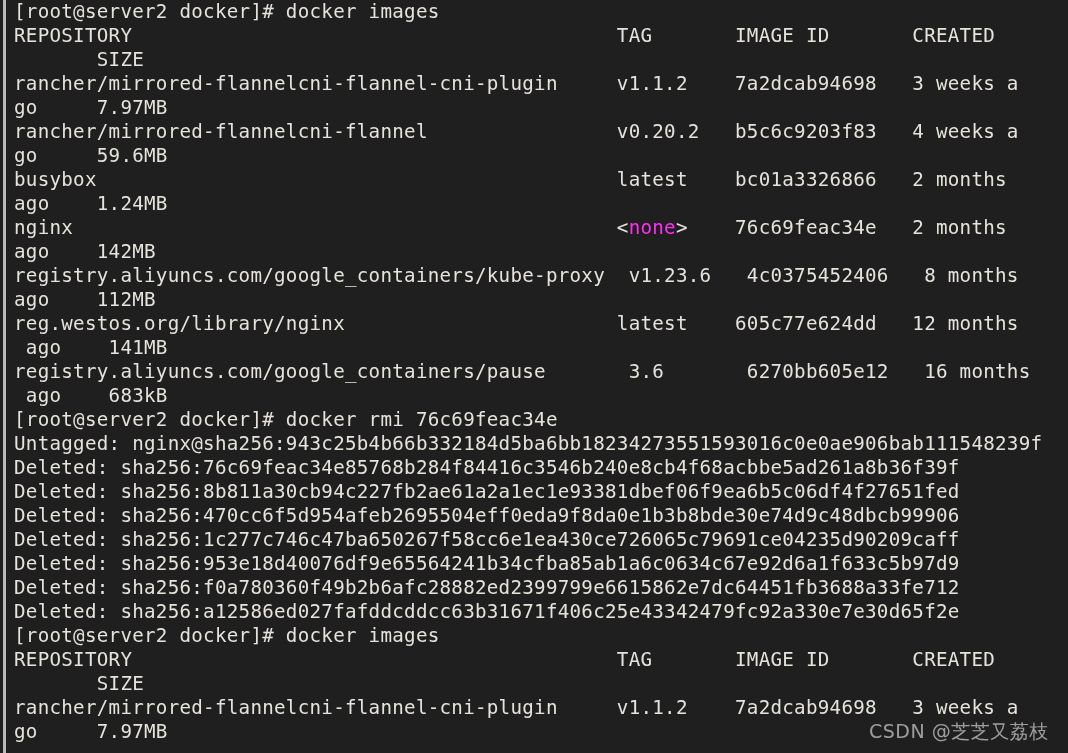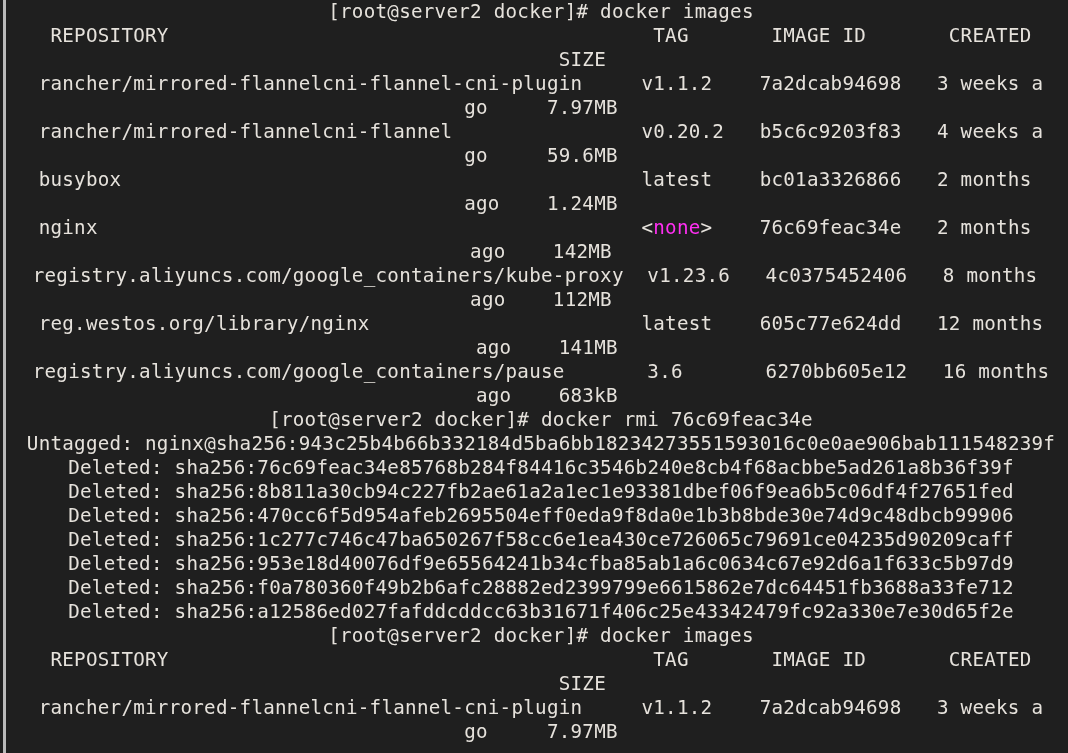--- a/index.html
+++ b/index.html
@@ -43,21 +43,20 @@
     line-height: 24px;
     letter-spacing: 0px;
     color: #e6e2dc;
     white-space: pre;
     font-family: "DejaVu Sans Mono", "Liberation Mono", monospace;
   }
 
   .row {
     height: 24px;
     white-space: pre;
-    text-align: center;
   }
 
   .magenta { color: #ff2ff2; margin-top: 29px; }
 
   
   #watermark {
     position: absolute;
     left: 869px;
     top: 719px;
     font-family: "DejaVu Sans", "Liberation Sans", sans-serif;
@@ -70,14 +69,15 @@
 </style>
 </head>
 <body>
 
 <div id="terminal">
 
   <div id="scroll-track"></div>
 
   <div id="screen" style="letter-spacing: 0.268047px;"><div class="row"><span>[root@server2 docker]#</span><span> docker images</span></div><div class="row"><span>REPOSITORY                                         TAG       IMAGE ID       CREATED</span></div><div class="row"><span>       SIZE</span></div><div class="row"><span>rancher/mirrored-flannelcni-flannel-cni-plugin     v1.1.2    7a2dcab94698   3 weeks a</span></div><div class="row"><span>go     7.97MB</span></div><div class="row"><span>rancher/mirrored-flannelcni-flannel                v0.20.2   b5c6c9203f83   4 weeks a</span></div><div class="row"><span>go     59.6MB</span></div><div class="row"><span>busybox                                            latest    bc01a3326866   2 months </span></div><div class="row"><span>ago    1.24MB</span></div><div class="row"><span>nginx                                              &lt;</span><span class="magenta">none</span><span>&gt;    76c69feac34e   2 months </span></div><div class="row"><span>ago    142MB</span></div><div class="row"><span>registry.aliyuncs.com/google_containers/kube-proxy  v1.23.6   4c0375452406   8 months </span></div><div class="row"><span>ago    112MB</span></div><div class="row"><span>reg.westos.org/library/nginx                       latest    605c77e624dd   12 months</span></div><div class="row"><span> ago    141MB</span></div><div class="row"><span>registry.aliyuncs.com/google_containers/pause       3.6       6270bb605e12   16 months</span></div><div class="row"><span> ago    683kB</span></div><div class="row"><span>[root@server2 docker]#</span><span> docker rmi 76c69feac34e</span></div><div class="row"><span>Untagged: nginx@sha256:943c25b4b66b332184d5ba6bb18234273551593016c0e0ae906bab111548239f</span></div><div class="row"><span>Deleted: sha256:76c69feac34e85768b284f84416c3546b240e8cb4f68acbbe5ad261a8b36f39f</span></div><div class="row"><span>Deleted: sha256:8b811a30cb94c227fb2ae61a2a1ec1e93381dbef06f9ea6b5c06df4f27651fed</span></div><div class="row"><span>Deleted: sha256:470cc6f5d954afeb2695504eff0eda9f8da0e1b3b8bde30e74d9c48dbcb99906</span></div><div class="row"><span>Deleted: sha256:1c277c746c47ba650267f58cc6e1ea430ce726065c79691ce04235d90209caff</span></div><div class="row"><span>Deleted: sha256:953e18d40076df9e65564241b34cfba85ab1a6c0634c67e92d6a1f633c5b97d9</span></div><div class="row"><span>Deleted: sha256:f0a780360f49b2b6afc28882ed2399799e6615862e7dc64451fb3688a33fe712</span></div><div class="row"><span>Deleted: sha256:a12586ed027fafddcddcc63b31671f406c25e43342479fc92a330e7e30d65f2e</span></div><div class="row"><span>[root@server2 docker]#</span><span> docker images</span></div><div class="row"><span>REPOSITORY                                         TAG       IMAGE ID       CREATED</span></div><div class="row"><span>       SIZE</span></div><div class="row"><span>rancher/mirrored-flannelcni-flannel-cni-plugin     v1.1.2    7a2dcab94698   3 weeks a</span></div><div class="row"><span>go     7.97MB</span></div></div>
 
+  <div id="watermark">CSDN @芝芝又荔枝</div>
 
 </div>
 
 </body></html>

